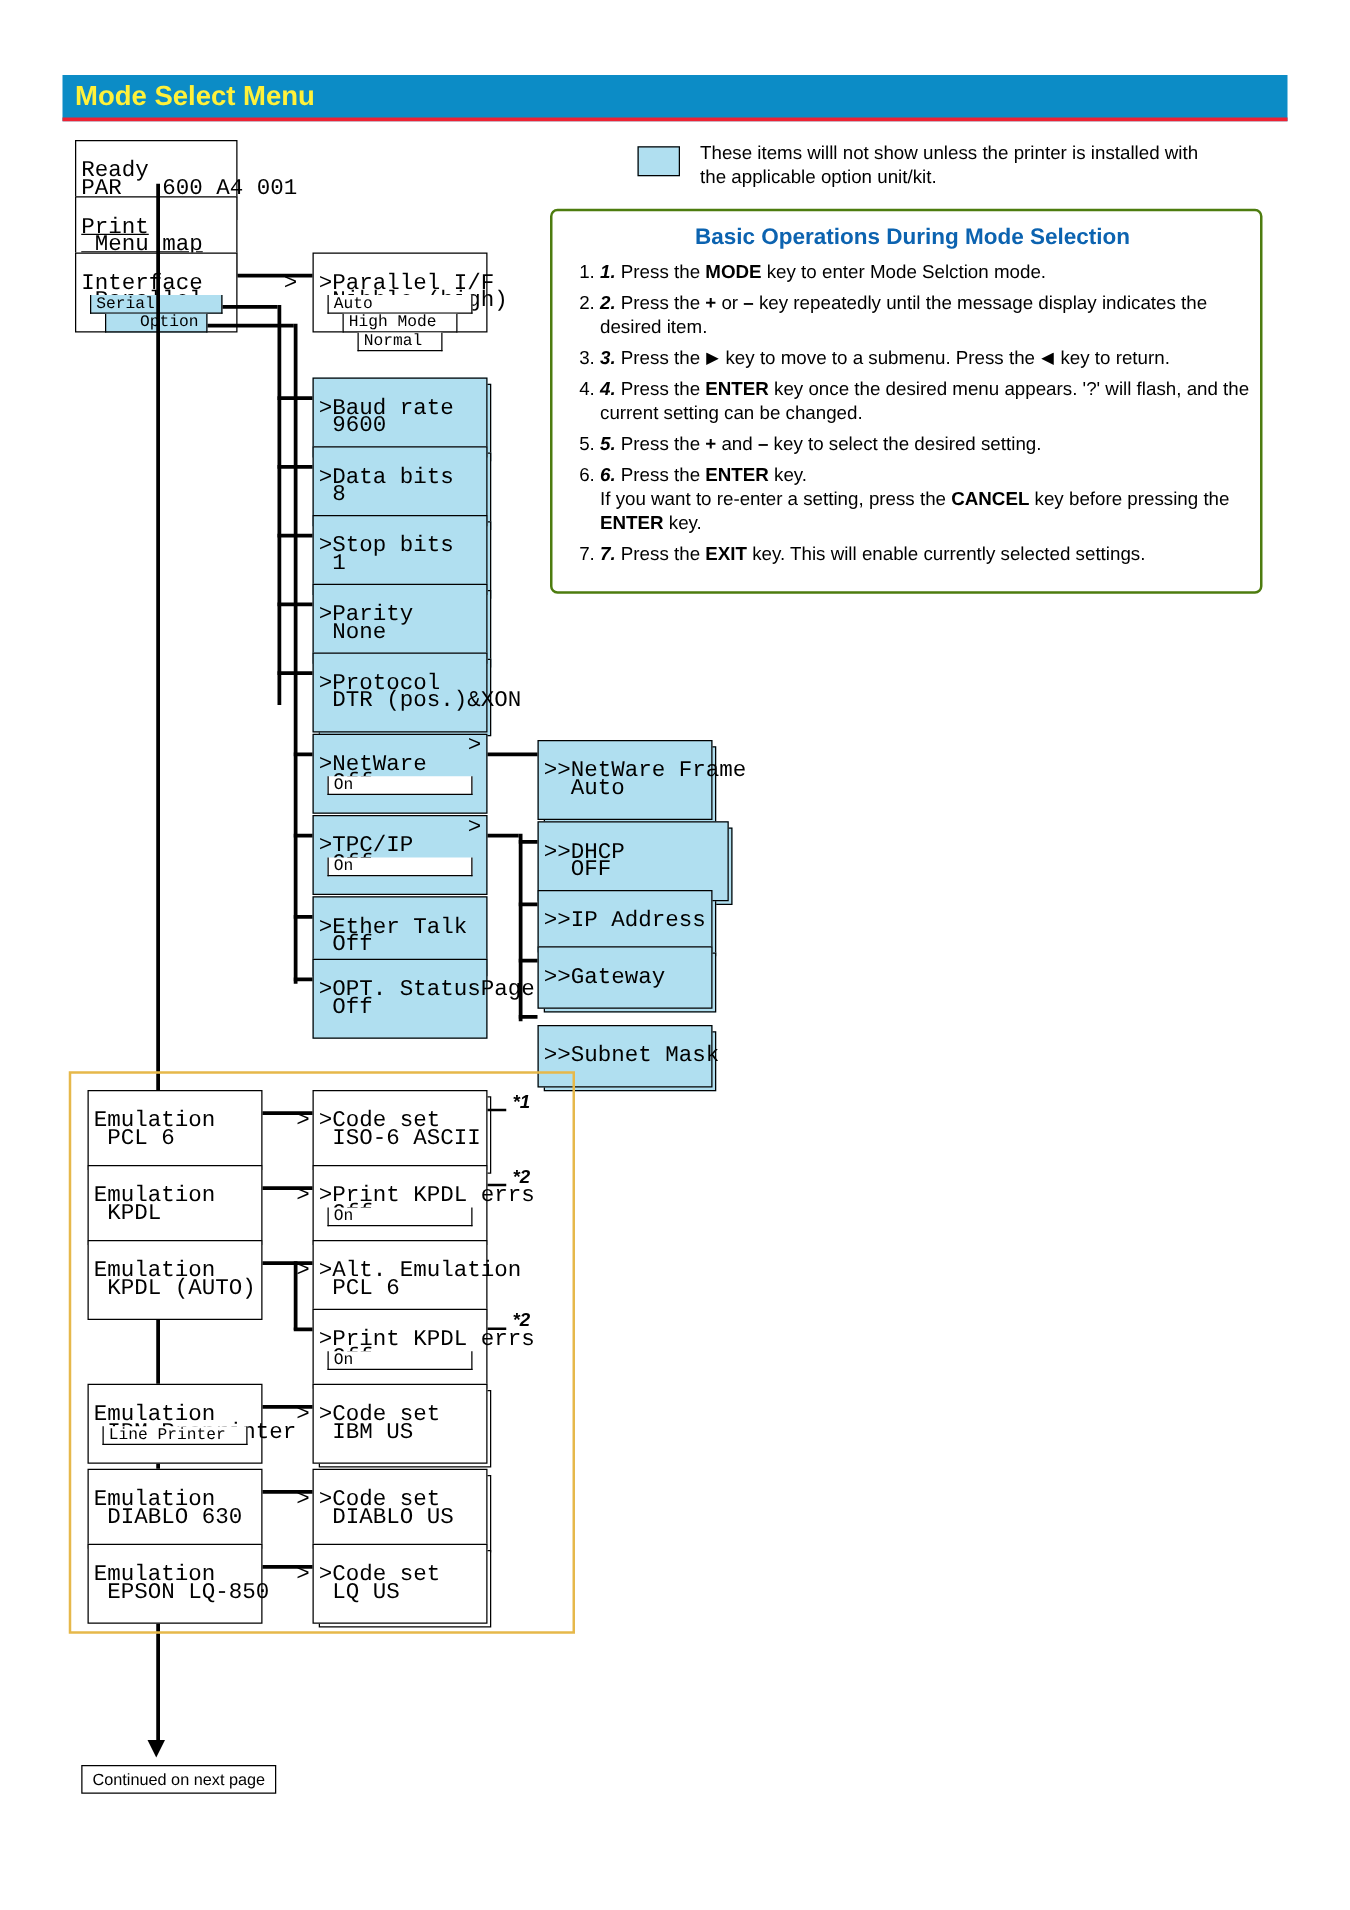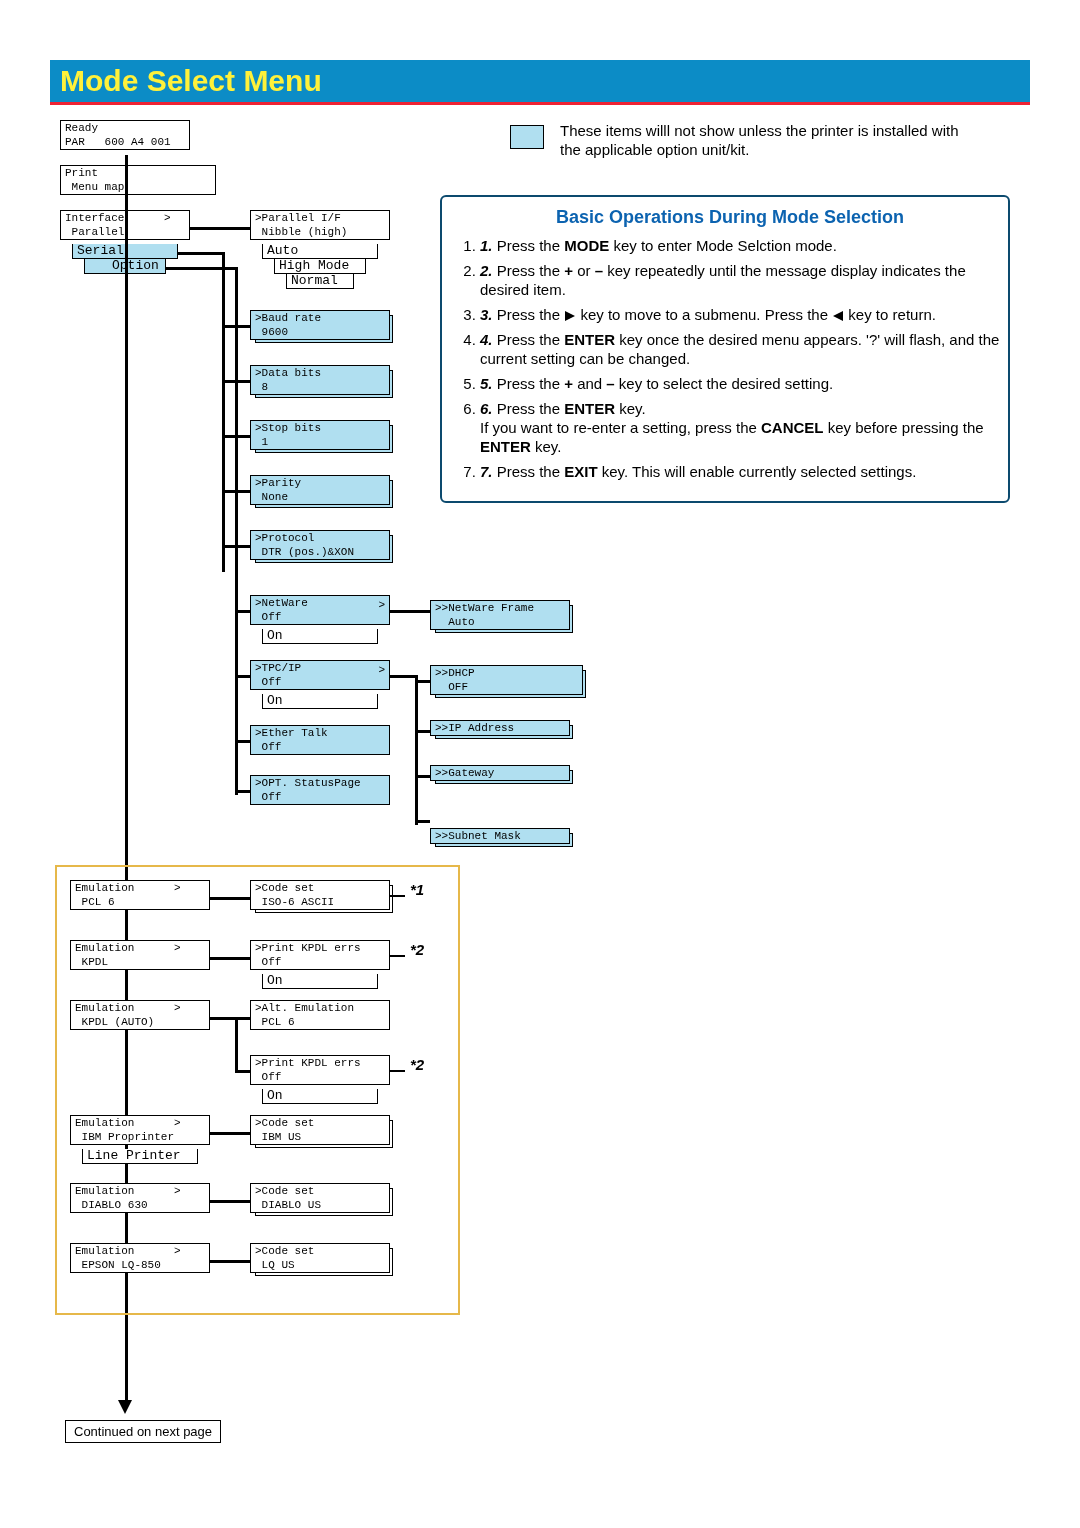--- a/index.html
+++ b/index.html
@@ -13,39 +13,39 @@
     padding: 60px 50px 50px 50px;
     position: relative;
   }
   .title-bar {
     background: #0c8cc6;
     border-bottom: 3px solid #e23;
     padding: 4px 10px;
   }
   .title-bar h1 {
     color: #fff13a;
-    font-size: 30px;
+    font-size: 22px;
     font-weight: bold;
     margin: 0;
   }
   .canvas {
     position: relative;
     width: 980px;
     height: 1350px;
     margin-top: 10px;
   }
   
   .lcd {
     position: absolute;
     border: 1px solid #000;
     background: #fff;
     font-family: "Courier New", monospace;
-    font-size: 11px;
+    font-size: 18px;
     line-height: 14px;
-    padding: 0 4px;
+    padding: 17px 4px;
     box-sizing: border-box;
   }
   .lcd.blue { background: #b0dff0; }
   .lcd .ln { white-space: pre; }
   .lcd .chev { position: absolute; right: 4px; top: 2px; }
   .shadow::after {
     content: "";
     position: absolute;
     left: 4px; top: 4px; right: -4px; bottom: -4px;
     border: 1px solid #000;
@@ -72,25 +72,24 @@
     border: 1px solid #000;
   }
   .legend-text {
     position: absolute;
     font-size: 15px;
     line-height: 19px;
     width: 400px;
   }
   .ops-box {
     position: absolute;
-    border: 2px solid #0c4a6e;
+    border: 2px solid #4d7c0f;
     border-radius: 6px;
     padding: 10px 4px 14px 14px;
     box-sizing: border-box;
-    margin-top: 20px;
   }
   .ops-title {
     color: #0c63b0;
     font-weight: bold;
     font-size: 18px;
     margin: 0 0 8px 0;
     text-align: center;
   }
   .ops-box p {
     font-size: 15px;
@@ -186,21 +185,21 @@
         <li><span class="num">7.</span>
           <span>Press the </span><b>EXIT</b><span> key. This will enable currently selected settings.</span>
         </li>
       </ol>
     </div>
 
     <div class="lcd" style="left:10px; top:5px; width:130px;">
       <div class="ln">Ready</div>
       <div class="ln">PAR   600 A4 001</div>
     </div>
-    <div class="lcd" style="left:10px; top:50px; width:156px;">
+    <div class="lcd" style="left:10px; top:50px; width:130px;text-decoration:underline;">
       <div class="ln">Print</div>
       <div class="ln"> Menu map</div>
     </div>
     <div class="lcd" style="left:10px; top:95px; width:130px;">
       <div class="ln">Interface      &gt;</div>
       <div class="ln"> Parallel</div>
     </div>
     <div class="subrow blue" style="left:22px; top:129px; width:106px;">  Serial</div>
     <div class="subrow blue" style="left:34px; top:144px; width:82px;padding-left:27px;">  Option</div>
 

